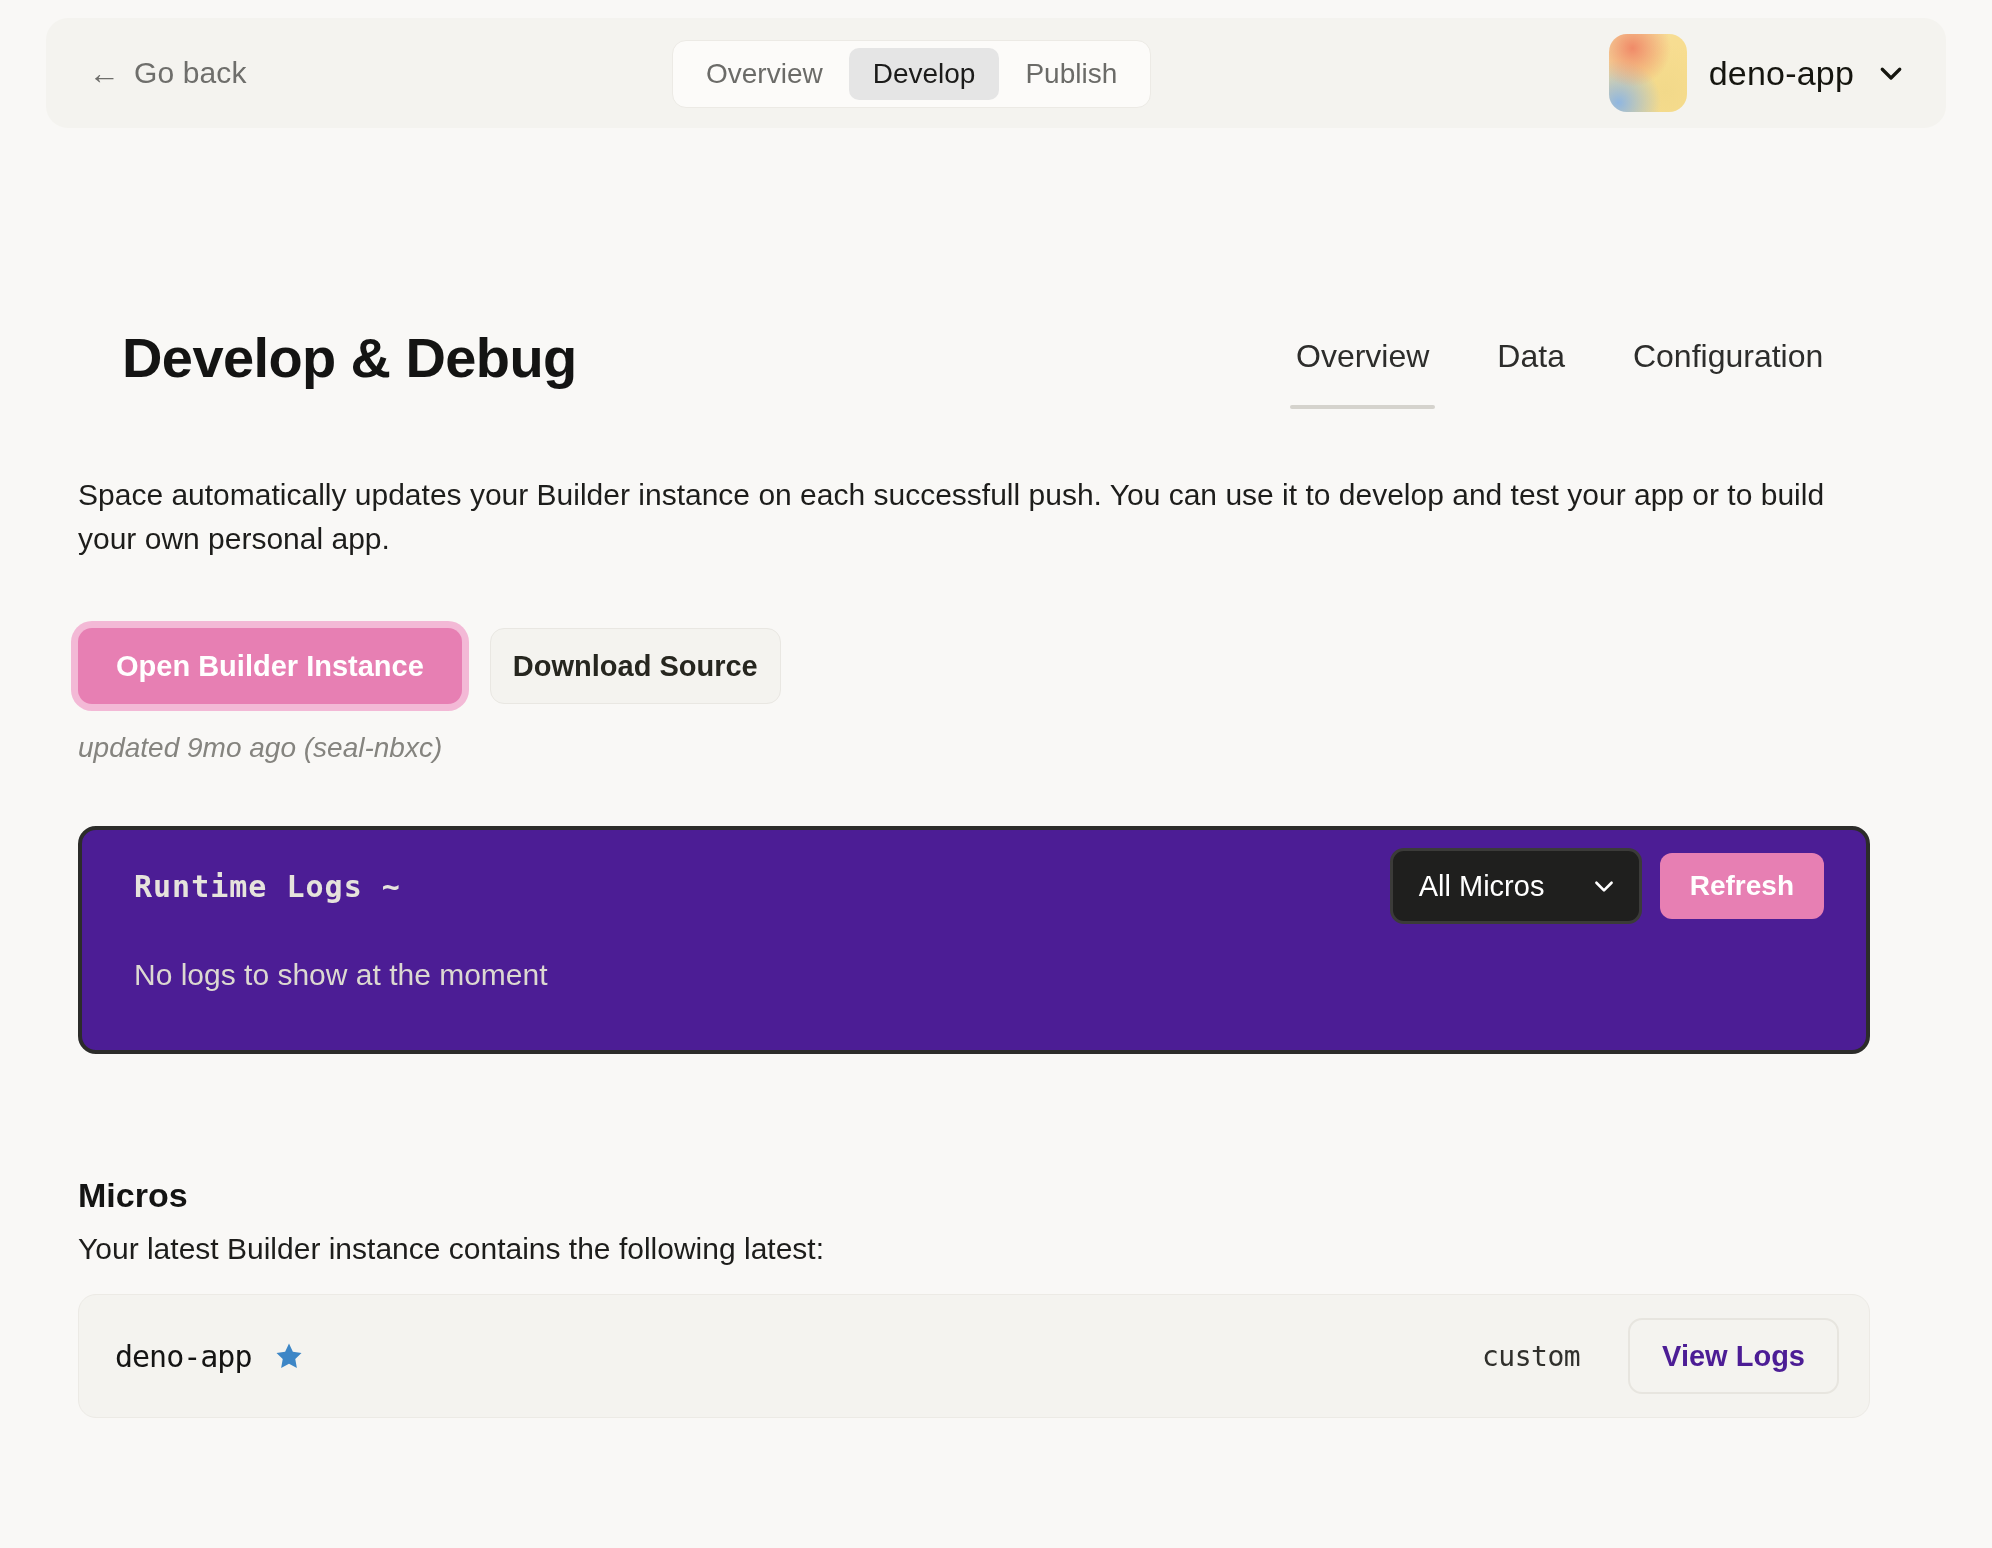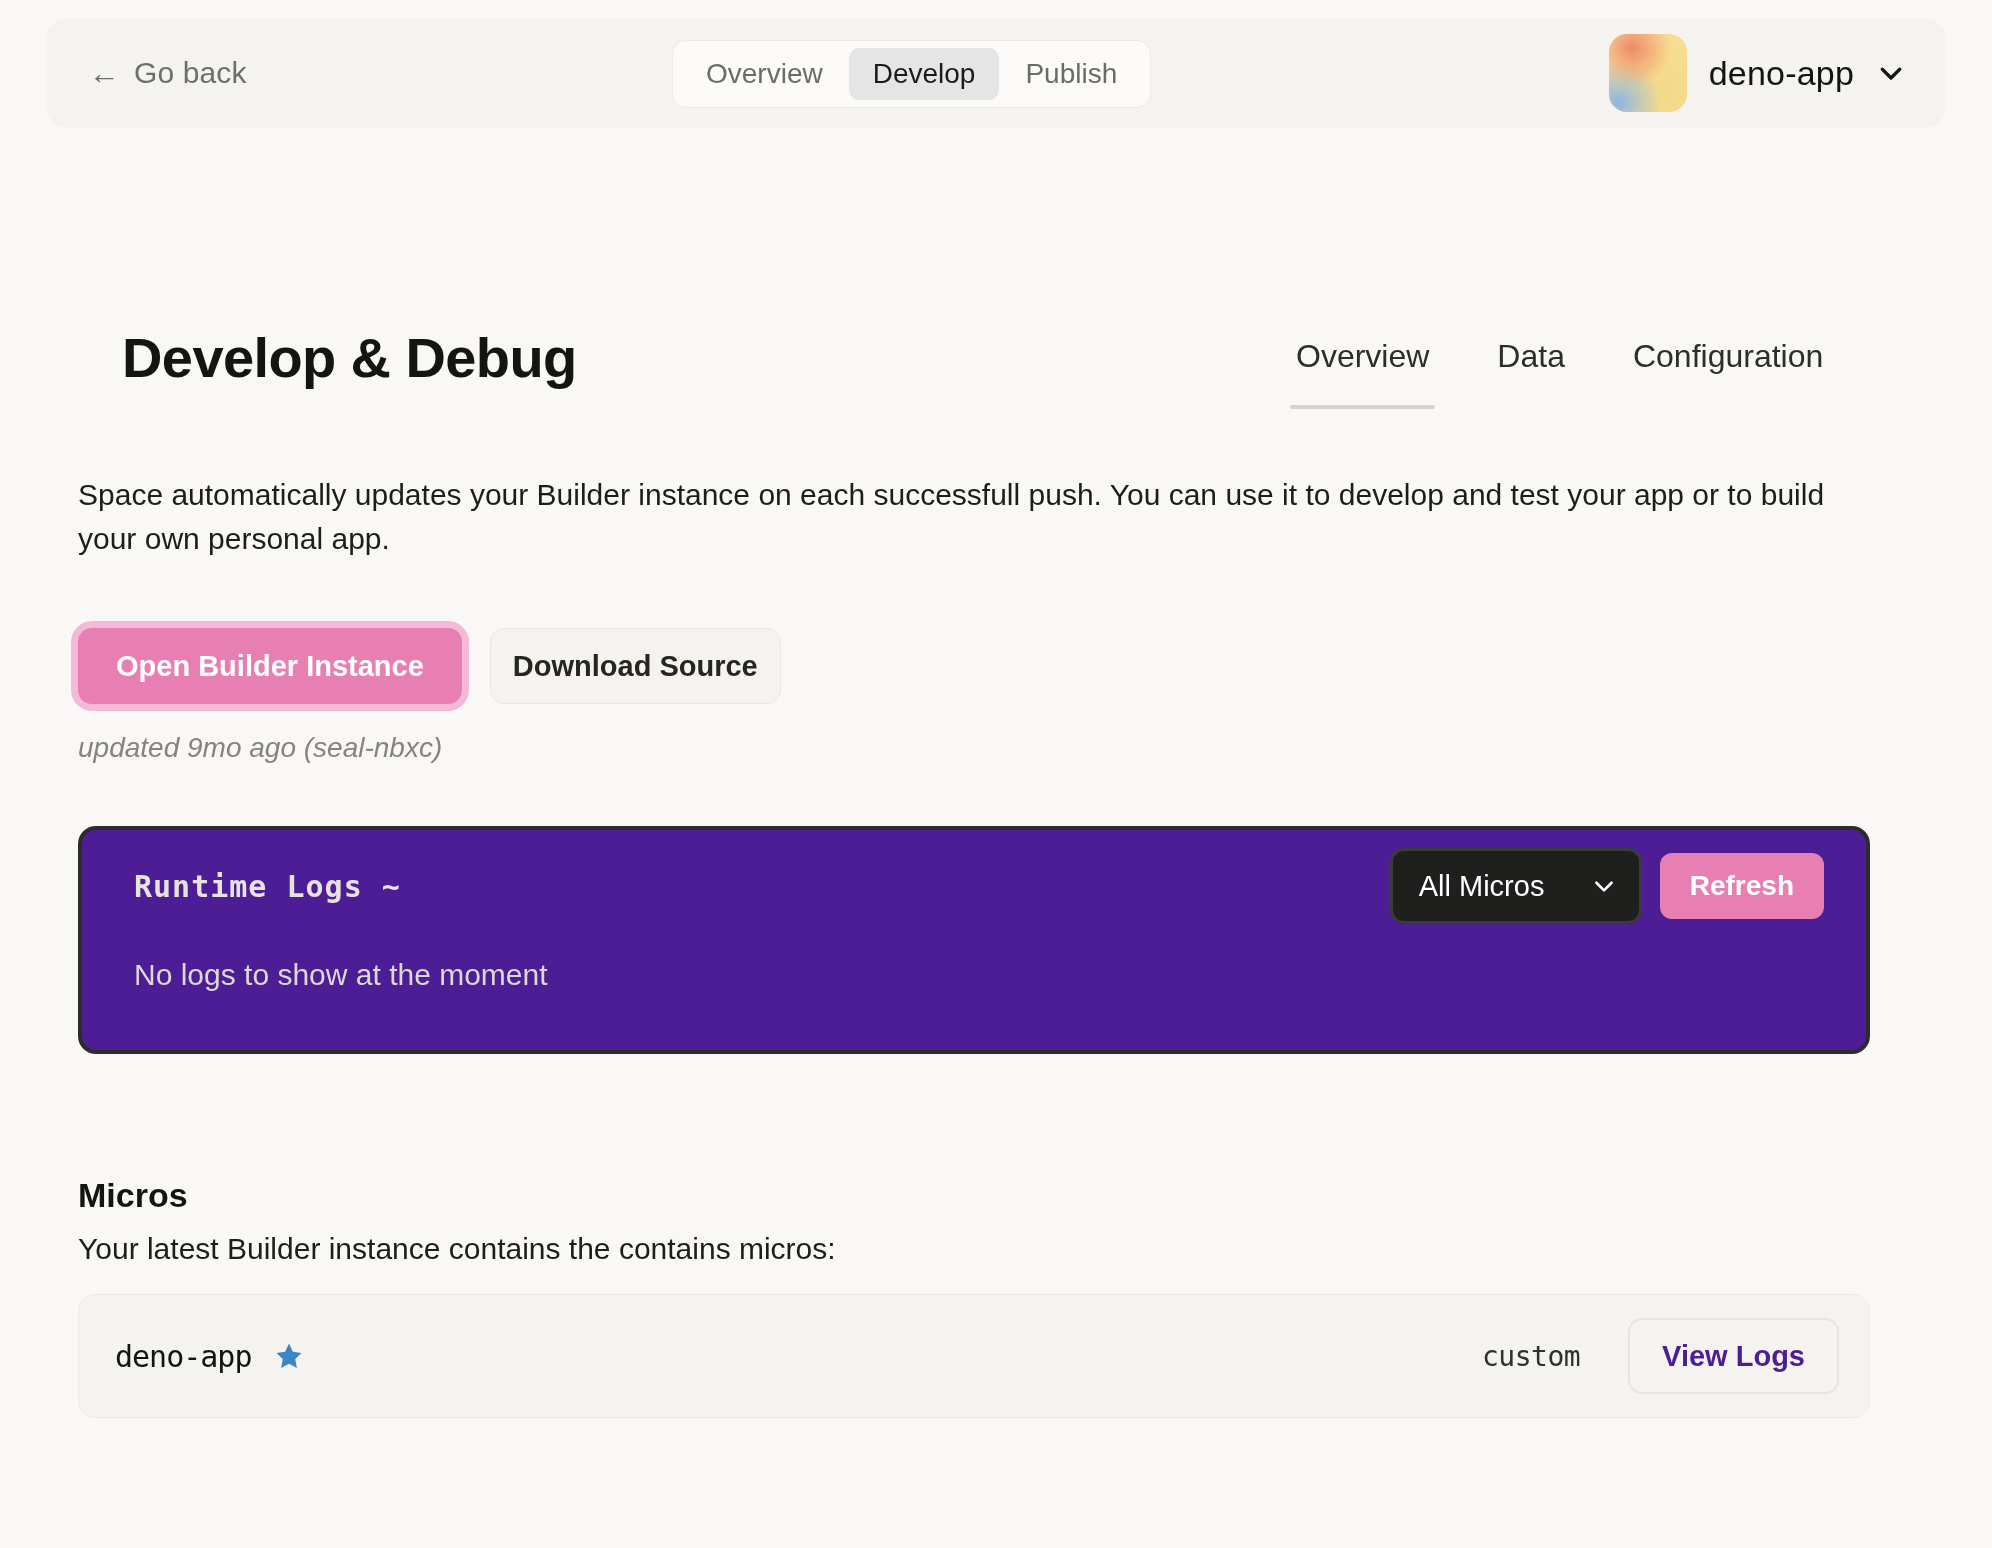--- a/index.html
+++ b/index.html
@@ -404,21 +404,21 @@
               <polyline points="5,9 12,16 19,9"></polyline>
             </svg>
           </div>
           <button class="btn-refresh">Refresh</button>
         </div>
       </div>
       <div class="logs-body">No logs to show at the moment</div>
     </div>
 
     <h2 class="micros-title">Micros</h2>
-    <div class="micros-sub">Your latest Builder instance contains the contains micros:</div>
+    <div class="micros-sub">Your latest Builder instance contains the following latest:</div>
 
     <div class="micro-card">
       <div class="micro-name">
         <span>deno-app</span>
         <svg class="star" viewBox="0 0 24 24" fill="#3d86c6">
           <polygon points="12,2 15.1,8.6 22,9.5 17,14.4 18.3,21.5 12,18.1 5.7,21.5 7,14.4 2,9.5 8.9,8.6"></polygon>
         </svg>
       </div>
       <div class="micro-right">
         <span class="micro-type">custom</span>

